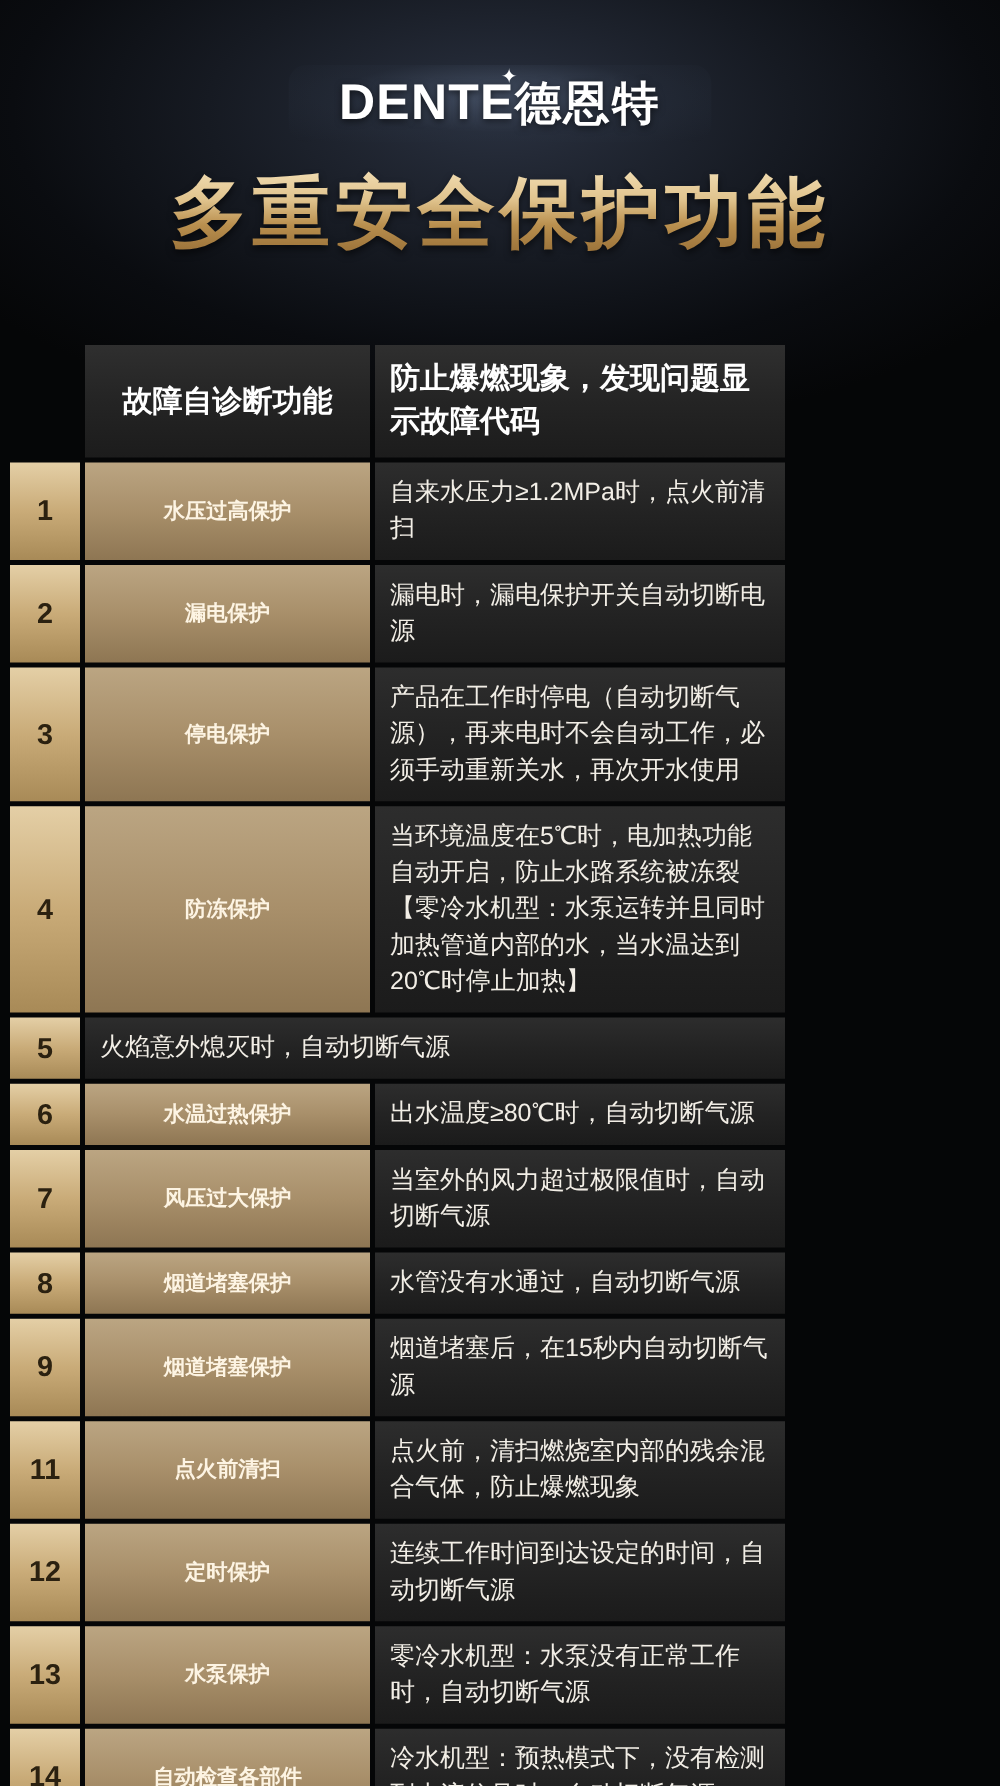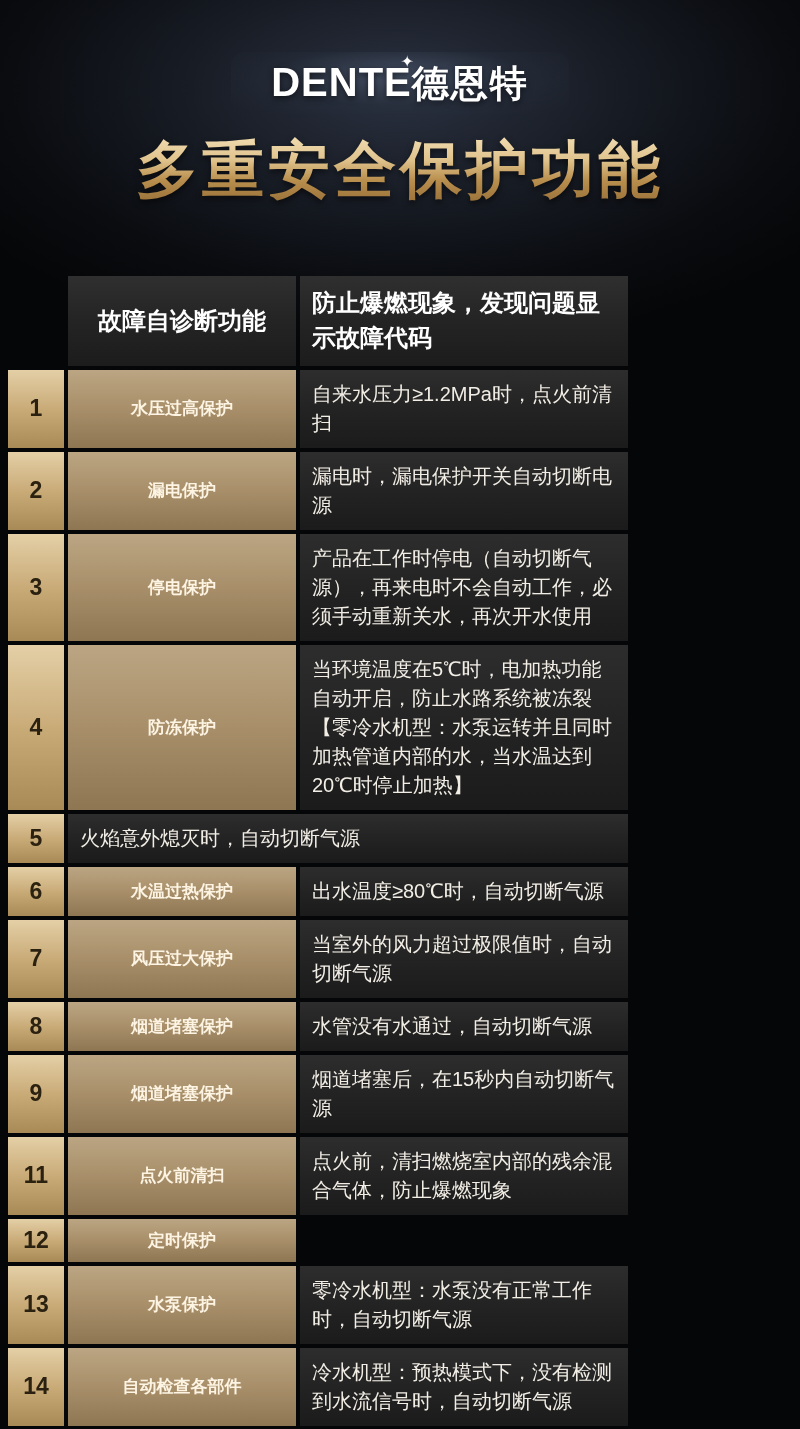--- a/index.html
+++ b/index.html
@@ -232,20 +232,21 @@
 
     <div class="row">
       <div class="cell-num">11</div>
       <div class="cell-title">点火前清扫</div>
       <div class="cell-desc">点火前，清扫燃烧室内部的残余混合气体，防止爆燃现象</div>
     </div>
 
     <div class="row">
       <div class="cell-num">12</div>
       <div class="cell-title">定时保护</div>
+      <div class="cell-desc">连续工作时间到达设定的时间，自动切断气源</div>
     </div>
 
     <div class="row">
       <div class="cell-num">13</div>
       <div class="cell-title">水泵保护</div>
       <div class="cell-desc">零冷水机型：水泵没有正常工作时，自动切断气源</div>
     </div>
 
     <div class="row">
       <div class="cell-num">14</div>

